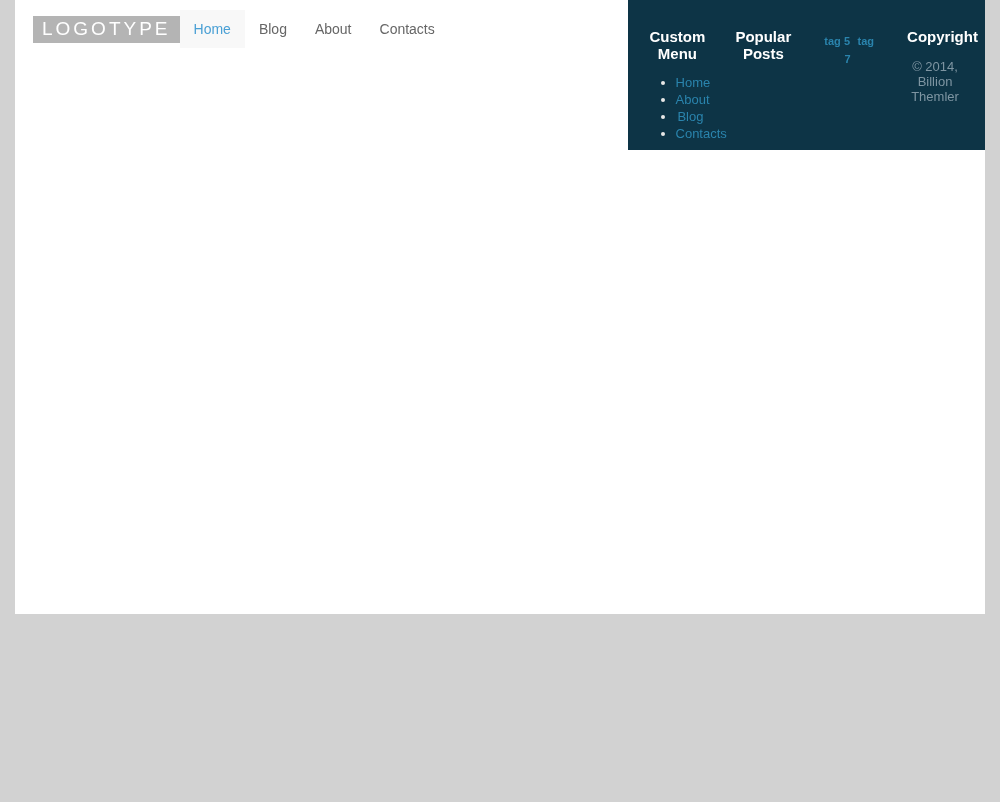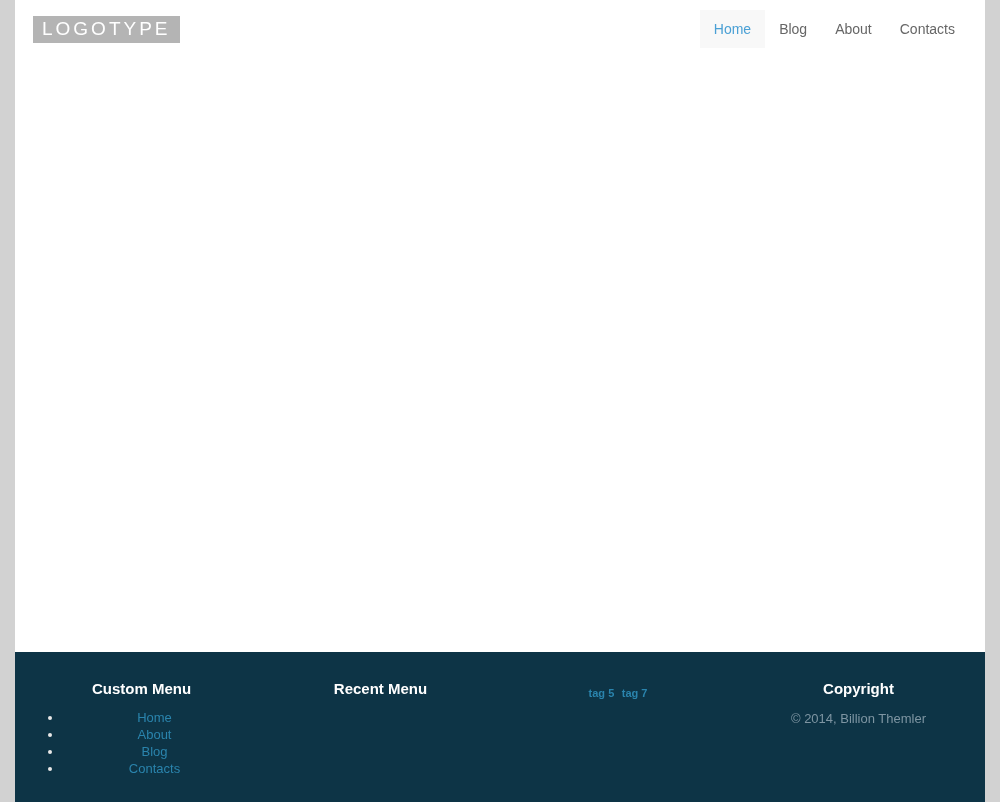--- a/index.html
+++ b/index.html
@@ -6,25 +6,25 @@
   html, body { margin: 0; padding: 0; }
   body {
     background: var(--body-bg, #d2d2d2);
     font-family: "Liberation Sans", sans-serif;
     width: 1000px;
     height: 802px;
     overflow: hidden;
   }
   .page {
     width: 970px;
-    height: 802px;
+    height: 614px;
     margin: 0 auto;
     background: var(--page-bg, #ffffff);
     display: flex;
-    flex-direction: column;
+    flex-direction: row;
   }
   
   .site-header {
     display: flex;
     justify-content: space-between;
     align-items: flex-start;
     padding: 0 0 0 18px;
     min-height: 58px;
   }
   .logo {
@@ -130,21 +130,21 @@
       <h3>Custom Menu</h3>
       <ul class="footer-list">
         <li><a class="footer-link">Home</a></li>
         <li><a class="footer-link">About</a></li>
         <li><a class="footer-link">Blog</a></li>
         <li><a class="footer-link">Contacts</a></li>
       </ul>
     </div>
 
     <div class="footer-col">
-      <h3>Recent Menu</h3>
+      <h3>Popular Posts</h3>
     </div>
 
     <div class="footer-col">
       <div class="tag-cloud">
         <a class="tag-link">tag 5</a>
         <a class="tag-link">tag 7</a>
       </div>
     </div>
 
     <div class="footer-col">

